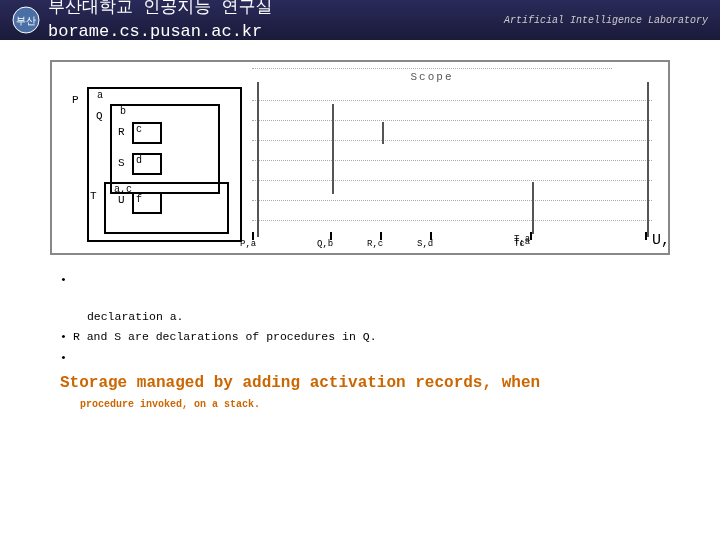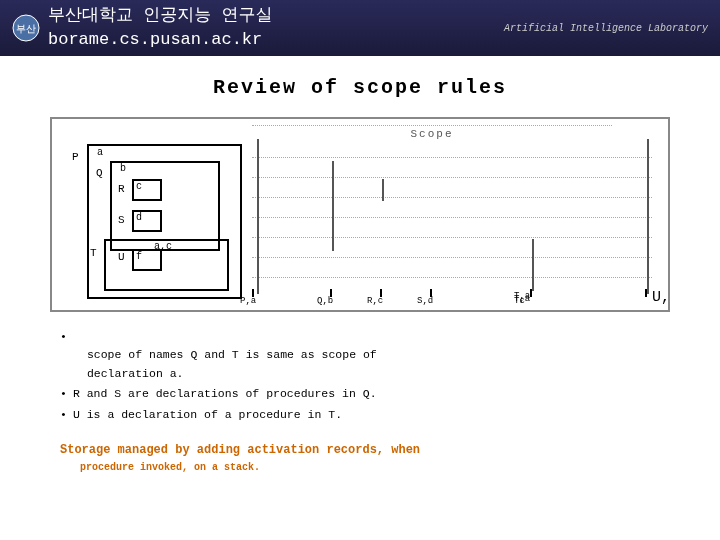--- a/index.html
+++ b/index.html
@@ -8,21 +8,21 @@
       height: 540px;
       background: #fff;
       font-family: 'Courier New', monospace;
       overflow: hidden;
       position: relative;
     }
 
     
     .header {
       background: linear-gradient(to bottom, #2a2a5a, #1a1a3a);
-      height: 56px;
+      height: 40px;
       display: flex;
       align-items: center;
       padding: 0 12px;
       position: relative;
     }
     .header-logo {
       display: flex;
       align-items: center;
       gap: 8px;
     }
@@ -116,23 +116,23 @@
       display: flex;
       gap: 6px;
       margin-bottom: 2px;
     }
     .bullet-dot {
       flex-shrink: 0;
     }
     .storage-line {
       color: #cc6600;
       font-weight: bold;
-      margin-top: 17px;
-      font-family: 'Courier New', monospace;
-      font-size: 12px;
+      margin-top: 4px;
+      font-family: 'Courier New', monospace;
+      font-size: 16px;
     }
     .storage-line-2 {
       color: #cc6600;
       font-weight: bold;
       font-family: 'Courier New', monospace;
       font-size: 10px;
       padding-left: 20px;
     }
   </style>
 </head>
@@ -147,21 +147,20 @@
     <div class="header-logo-text">
       <div>부산대학교 인공지능 연구실</div>
       <div>borame.cs.pusan.ac.kr</div>
     </div>
   </div>
   <div class="header-right-text">Artificial Intelligence Laboratory</div>
 </div>
 
 <div class="main">
 
-  <div class="page-title">Review  of  scope  rules</div>
 
   <div class="diagram-container">
 
     <div class="scope-label">Scope</div>
 
     <div class="dotted-row" style="top:38px; left:200px; width:400px;"></div>
     <div class="dotted-row" style="top:58px; left:200px; width:400px;"></div>
     <div class="dotted-row" style="top:78px; left:200px; width:400px;"></div>
     <div class="dotted-row" style="top:98px; left:200px; width:400px;"></div>
     <div class="dotted-row" style="top:118px; left:200px; width:400px;"></div>
@@ -179,21 +178,21 @@
     <div style="position:absolute; left:66px; top:64px; font-family:'Courier New',monospace; font-size:11px;">R</div>
     <div class="diag-box" style="left:80px; top:60px; width:30px; height:22px;"></div>
     <div style="position:absolute; left:84px; top:62px; font-family:'Courier New',monospace; font-size:10px;">c</div>
 
     <div style="position:absolute; left:66px; top:95px; font-family:'Courier New',monospace; font-size:11px;">S</div>
     <div class="diag-box" style="left:80px; top:91px; width:30px; height:22px;"></div>
     <div style="position:absolute; left:84px; top:93px; font-family:'Courier New',monospace; font-size:10px;">d</div>
 
     <div style="position:absolute; left:38px; top:128px; font-family:'Courier New',monospace; font-size:11px;">T</div>
     <div class="diag-box" style="left:52px; top:120px; width:125px; height:52px;"></div>
-    <div style="position:absolute; left:62px; top:122px; font-family:'Courier New',monospace; font-size:10px;margin-left:40px;">a,c</div>
+    <div style="position:absolute; left:62px; top:122px; font-family:'Courier New',monospace; font-size:10px;">a,c</div>
 
     <div style="position:absolute; left:66px; top:132px; font-family:'Courier New',monospace; font-size:11px;">U</div>
     <div class="diag-box" style="left:80px; top:130px; width:30px; height:22px;"></div>
     <div style="position:absolute; left:84px; top:132px; font-family:'Courier New',monospace; font-size:10px;">f</div>
 
     <div class="scope-line" style="left:205px; top:20px; height:155px;"></div>
 
     <div class="scope-line" style="left:280px; top:42px; height:90px;"></div>
 
     <div class="scope-line" style="left:330px; top:60px; height:22px;"></div>
@@ -217,29 +216,28 @@
     <div style="position:absolute; bottom:4px; left:462px; font-family:'Courier New',monospace; font-size:9px; top:172px;">T,a</div>
     <div style="position:absolute; top:175px; left:462px; font-family:'Courier New',monospace; font-size:9px;">T,a</div>
     <div style="position:absolute; bottom:4px; left:600px; font-family:'Courier New',monospace; font-size:15px;">U,f</div>
   </div>
 
   <div class="bullets">
     <div class="bullet-item">
       <span class="bullet-dot">•</span>
       <div>
         <br>
-        <span style="padding-left:14px;">scope of names Q and T is same as scope of</span><br>
+        <br>
         <span style="padding-left:14px;">declaration a.</span>
       </div>
     </div>
     <div class="bullet-item">
       <span class="bullet-dot">•</span>
       <span>R and S are declarations of procedures in Q.</span>
     </div>
     <div class="bullet-item">
       <span class="bullet-dot">•</span>
-      <span>U is a declaration of a procedure in T.</span>
     </div>
     <div class="storage-line">Storage managed by adding activation records, when</div>
     <div class="storage-line-2">procedure invoked, on a stack.</div>
   </div>
 
 </div>
 
 </body></html>

